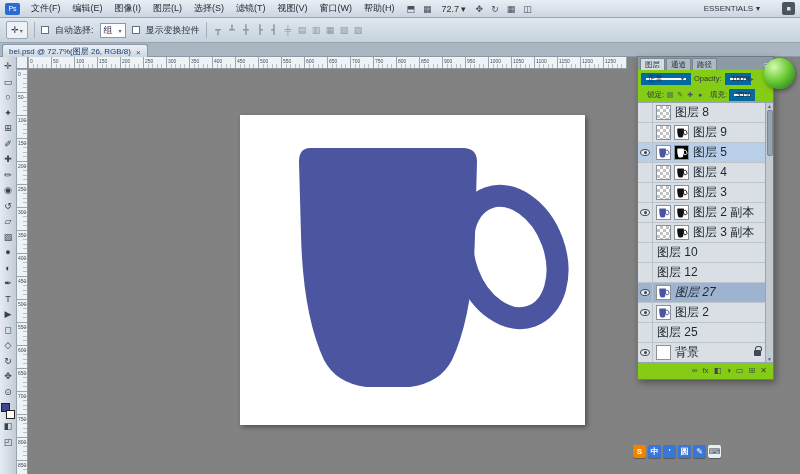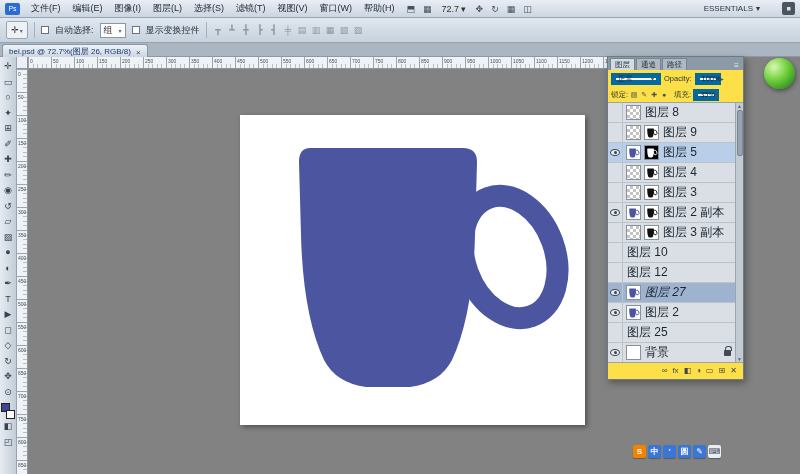--- a/index.html
+++ b/index.html
@@ -69,34 +69,34 @@
   .rlabel{position:absolute;top:1px;font-size:5px;color:#44505c;}
   .rlabel-v{position:absolute;left:1px;font-size:5px;color:#44505c;}
 
   
   .canvas-area{position:absolute;left:28px;top:69px;width:772px;height:405px;background:#828282;}
   .doc{position:absolute;left:212px;top:46px;width:345px;height:310px;background:#fff;
     box-shadow:2px 2px 5px rgba(0,0,0,.4);}
   .doc svg{width:100%;height:100%;display:block;}
 
   
-  .panel{position:absolute;left:607px;top:56px;width:137px;height:324px;background:#fde047;
+  .panel{position:absolute;left:637px;top:56px;width:137px;height:324px;background:#84cc16;
     border:1px solid #6d7a87;box-shadow:2px 3px 7px rgba(0,0,0,.35);display:flex;flex-direction:column;}
   .panel-tabs{height:13px;background:#8c99a6;display:flex;align-items:flex-end;padding:1px 2px 0;gap:1px;flex:none;}
   .ptab{font-size:7.5px;line-height:11px;padding:0 4px;background:#aeb9c3;border:1px solid #78markdown8692;
     border:1px solid #788692;border-bottom:none;color:#20292f;white-space:nowrap;}
   .ptab.active{background:#d4dce3;}
   .ptab-menu{margin-left:auto;color:#e6ebf0;font-size:8px;padding-right:2px;}
   .blend-row{height:17px;display:flex;align-items:center;gap:3px;padding:0 3px;font-size:7.5px;color:#2a3440;flex:none;}
   .selbox{height:12px;background:#fff;border:5px solid #0369a1;display:flex;align-items:center;
     justify-content:space-between;padding:0 2px;font-size:7.5px;color:#223;}
   .selbox .car{color:#556;font-size:6px;}
   .w-blend{width:50px;}
   .w-val{width:26px;}
-  .lock-row{height:15px;display:flex;align-items:center;gap:2px;padding:0 3px;font-size:7.5px;color:#2a3440;flex:none;}
+  .lock-row{height:15px;display:flex;align-items:center;gap:2px;padding:0 9px;font-size:7.5px;color:#2a3440;flex:none;}
   .lock-ic{font-size:7px;color:#47525d;width:8px;text-align:center;}
   .layer-list{position:relative;flex:1;background:#d6dce2;border-top:1px solid #98a4b0;
     border-bottom:1px solid #98a4b0;overflow:hidden;padding-right:8px;}
   .layer-row{height:20px;display:flex;align-items:center;border-bottom:1px solid #bcc4cb;background:#d9dfe5;}
   .layer-row.sel-light{background:#b9cfe9;}
   .layer-row.sel-dark{background:#9db3cf;font-style:italic;}
   .eye-cell{width:15px;height:100%;border-right:1px solid #bcc4cb;display:flex;align-items:center;
     justify-content:center;flex:none;}
   .eye{width:10px;height:7px;border:1px solid #3c4650;border-radius:50%;position:relative;background:#e9edf1;}
   .eye::after{content:"";position:absolute;left:3px;top:1px;width:3px;height:3px;background:#3c4650;border-radius:50%;}

